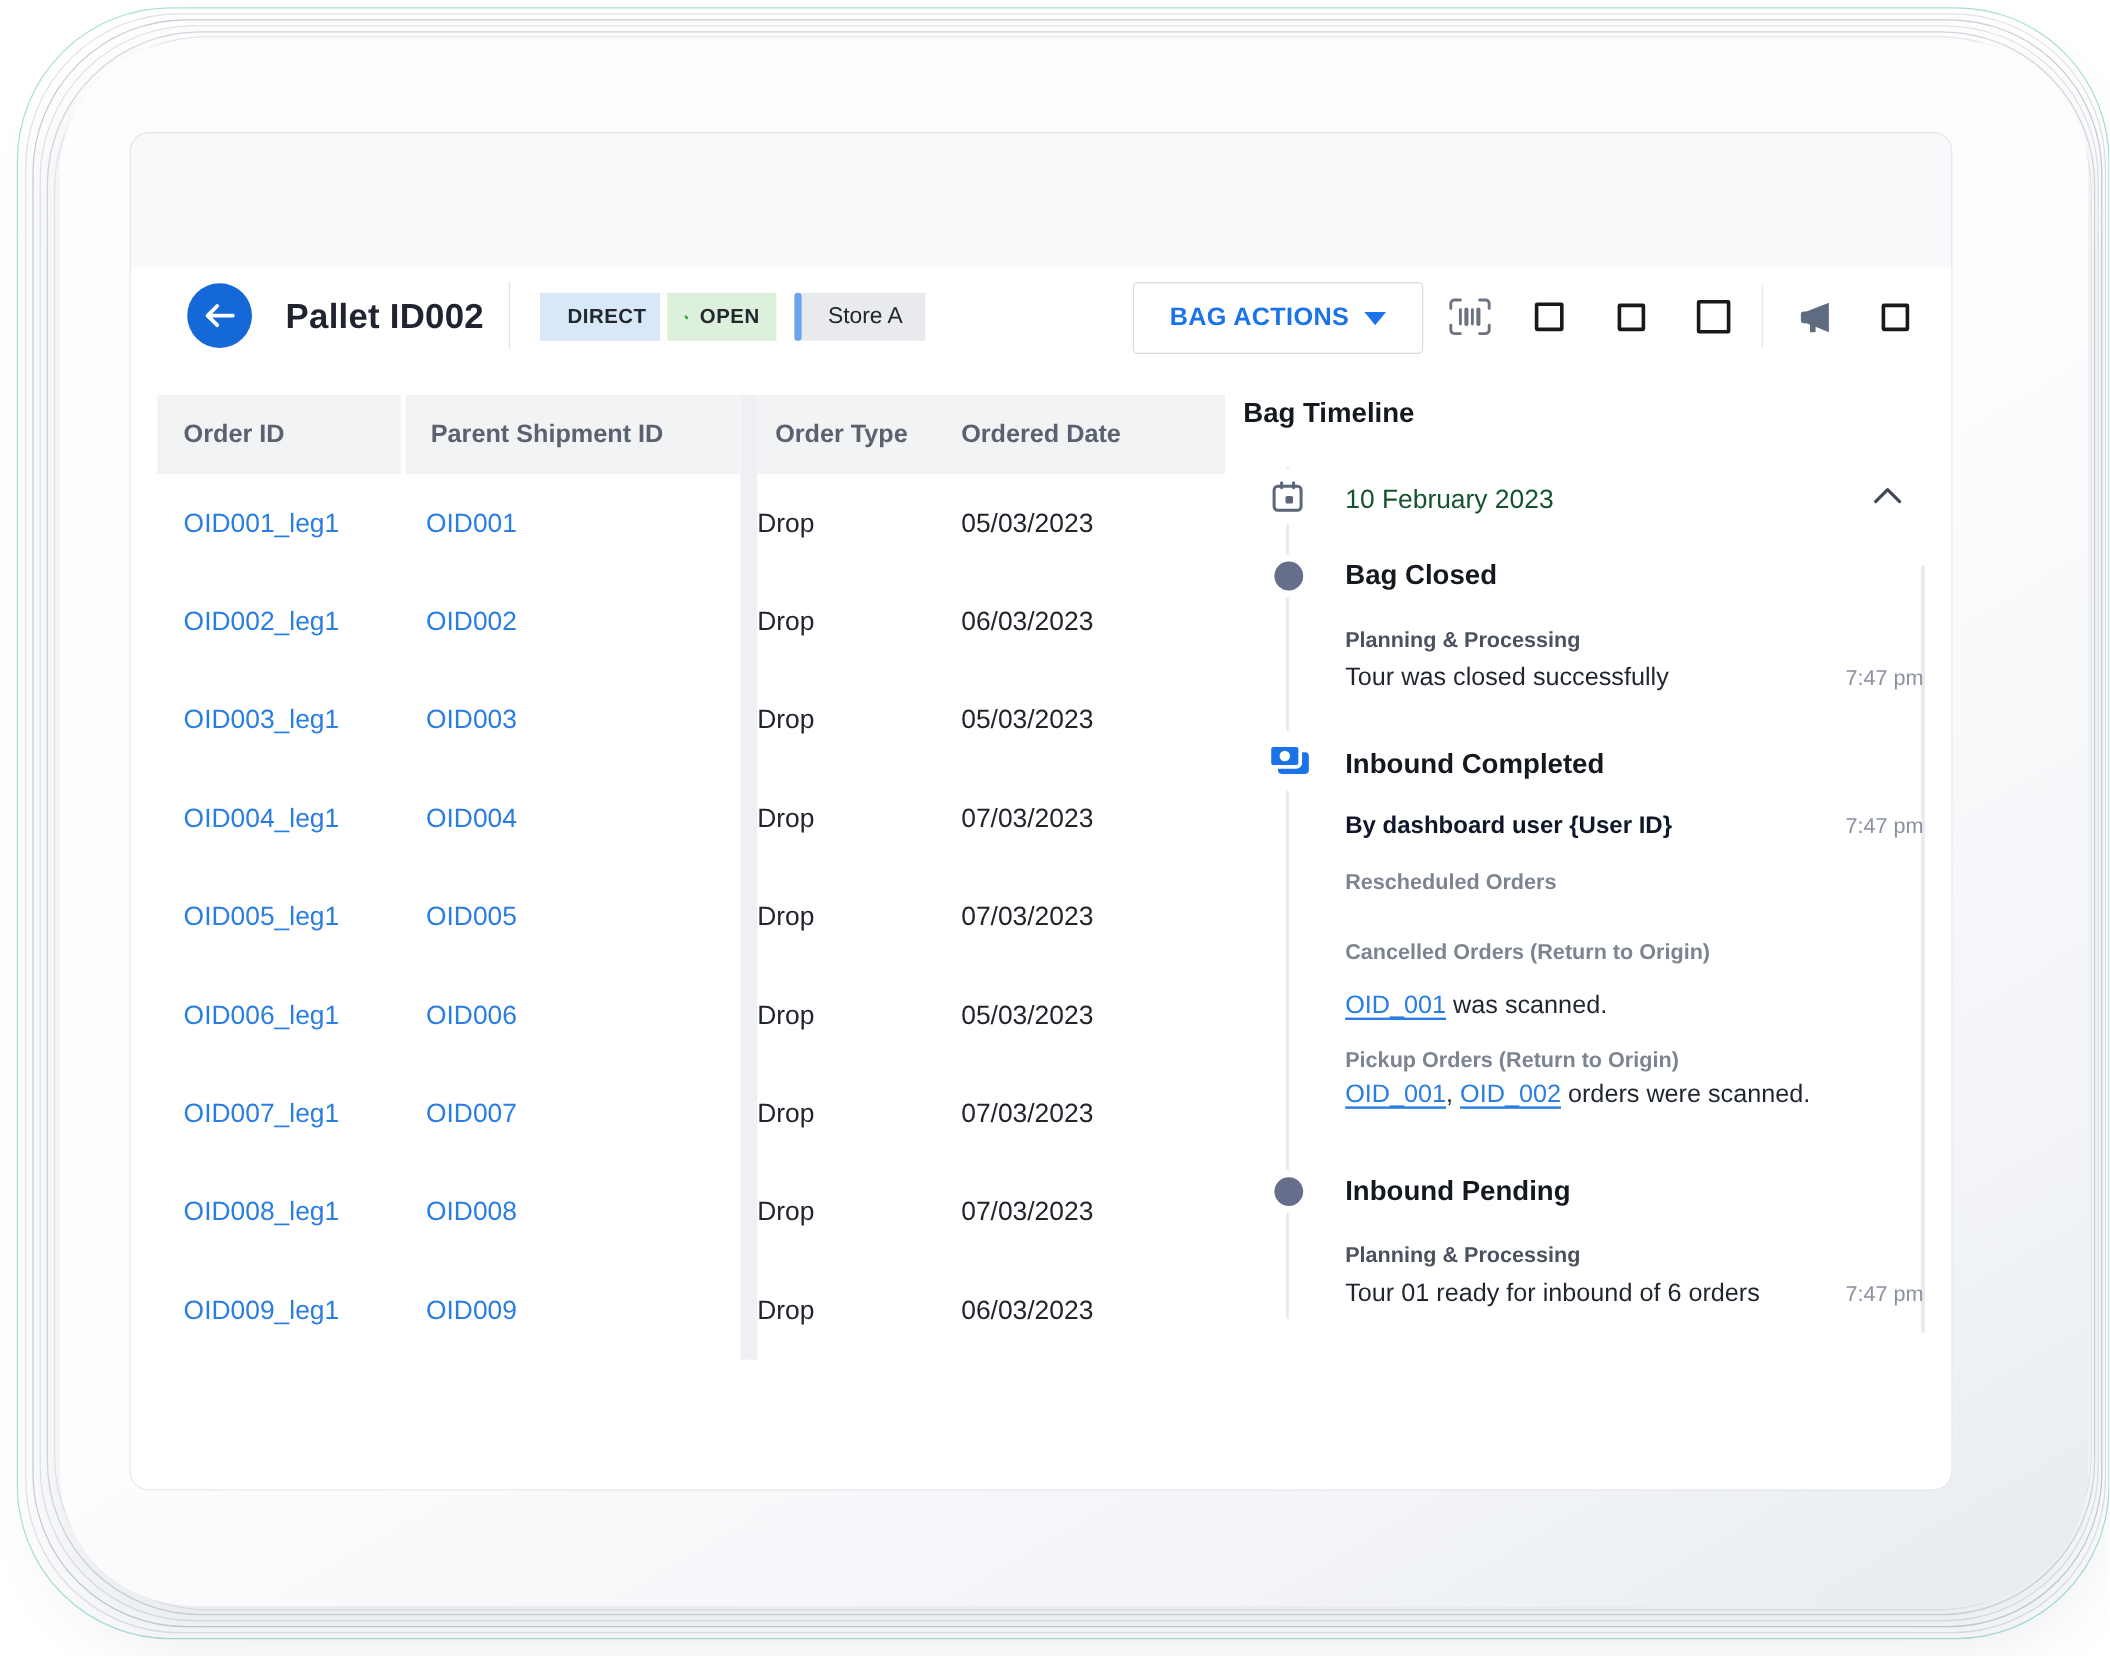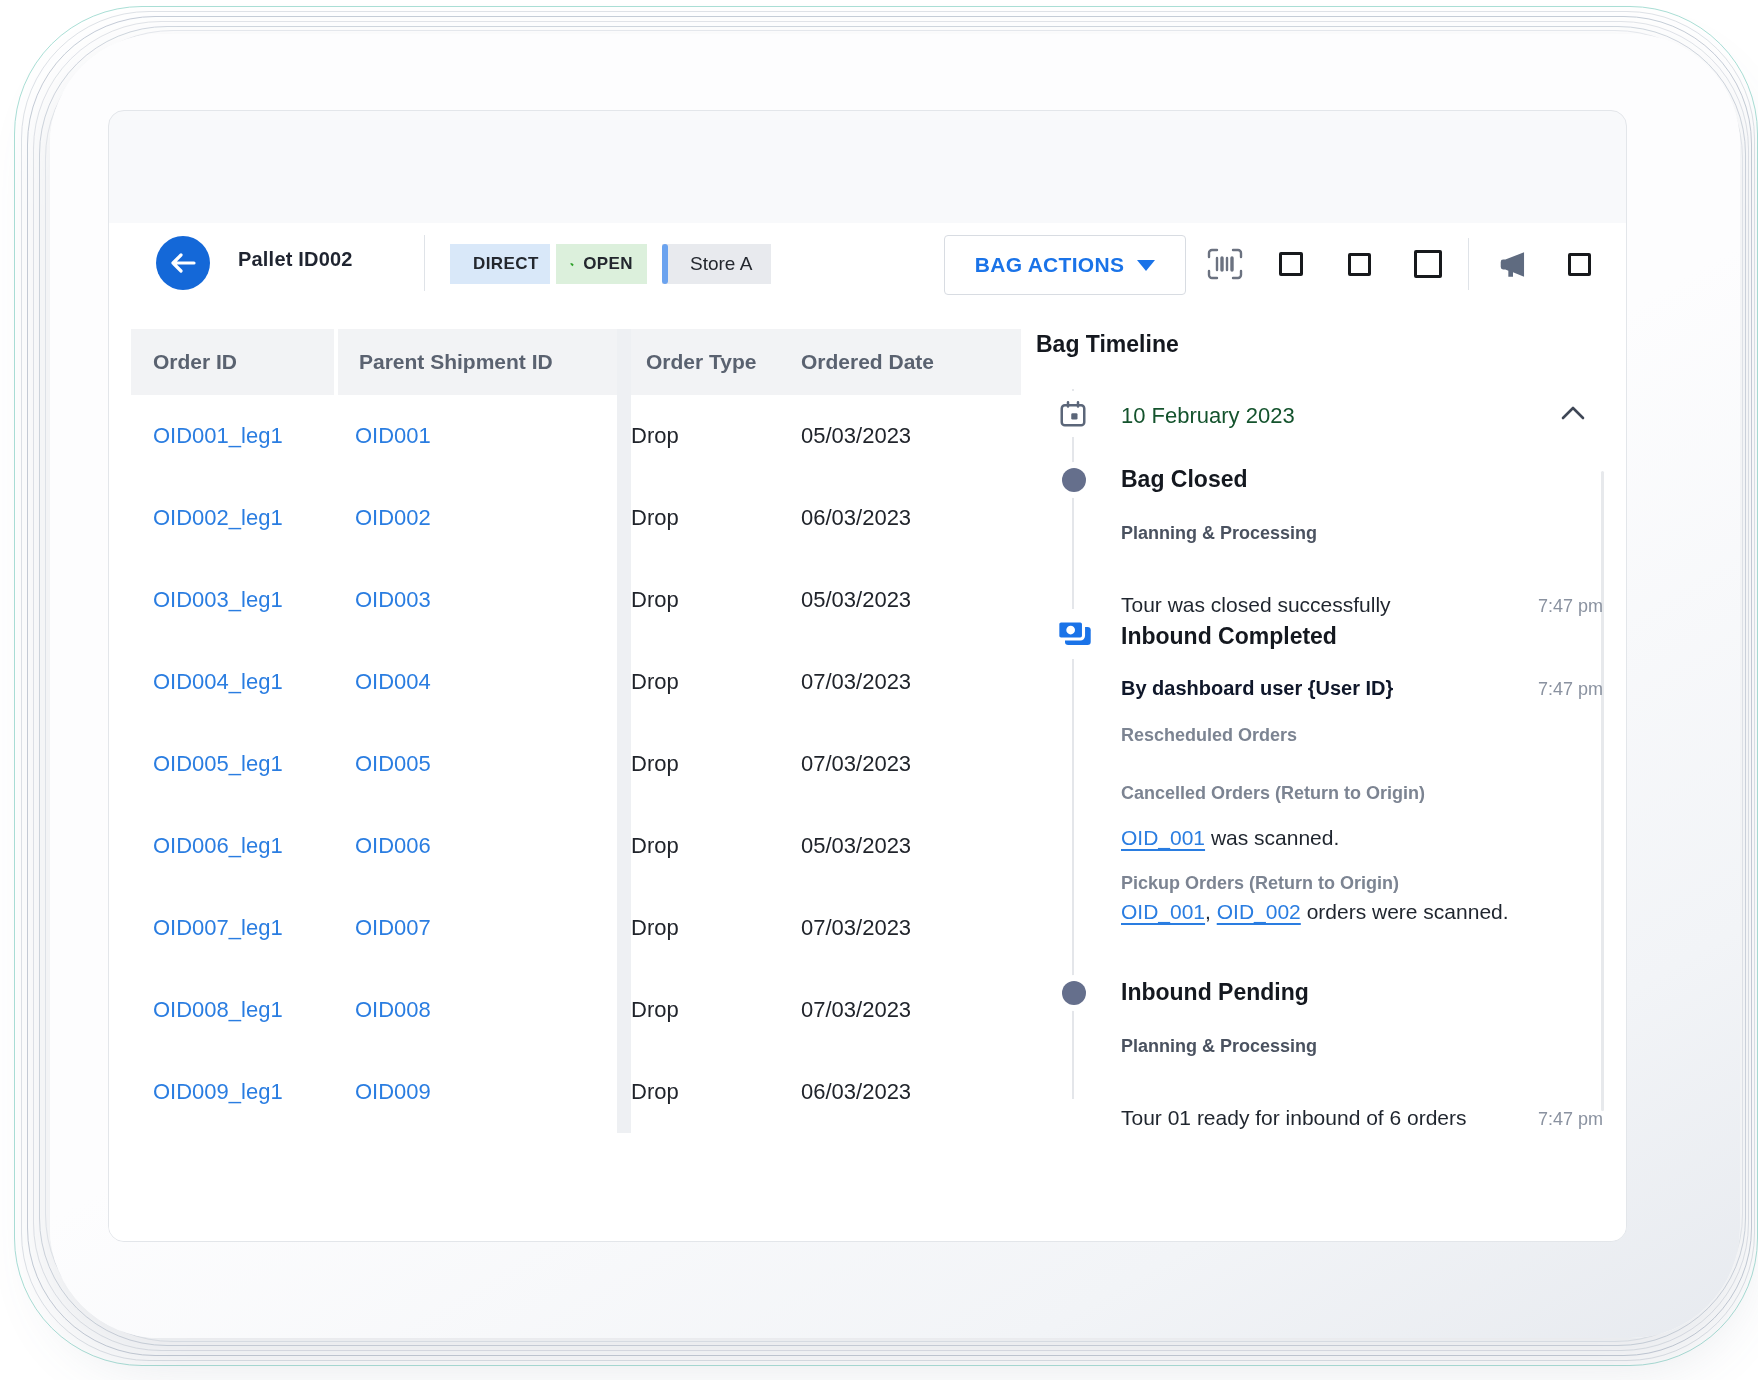--- a/index.html
+++ b/index.html
@@ -17,21 +17,21 @@
       background:linear-gradient(150deg,#fdfdfe 52%,#f2f4f7 82%,#e7eaef 100%);
       box-shadow:0 26px 60px rgba(96,106,128,.16);}
   
   .card{position:absolute;left:108px;top:110px;width:1517px;height:1130px;background:#f8f9fb;
         border:1px solid #e3e6ea;border-radius:16px;}
   .card-white{position:absolute;left:0;top:112px;right:0;bottom:0;background:#fff;
         border-radius:0 0 15px 15px;}
   
   .back-btn{position:absolute;left:47px;top:125px;width:54px;height:54px;border-radius:50%;
         background:#1468d8;display:flex;align-items:center;justify-content:center;cursor:pointer;}
-  .page-title{position:absolute;left:129px;top:137px;font-size:20px;font-weight:700;color:#1f2430;letter-spacing:.2px;}
+  .page-title{position:absolute;left:129px;top:137px;font-size:29px;font-weight:700;color:#1f2430;letter-spacing:.2px;}
   .vdiv{position:absolute;width:1px;background:#dfe3e8;}
   .vdiv1{left:315px;top:124px;height:56px;}
   .vdiv2{left:1359px;top:127px;height:52px;}
   .badge{position:absolute;top:133px;height:40px;display:flex;align-items:center;gap:9px;
         padding:0 14px;box-sizing:border-box;font-size:17px;font-weight:700;color:#23272e;letter-spacing:.4px;}
   .badge-direct{left:341px;width:100px;background:#d9e8f9;}
   .badge-open{left:447px;width:91px;background:#dcf0dc;}
   .badge-store{left:553px;width:109px;background:#e8eaee;font-weight:400;font-size:19px;letter-spacing:0;padding-left:0;}
   .store-bar{width:6px;height:40px;border-radius:3px;background:#6ba3ef;margin-right:13px;flex:none;}
   .bag-actions{position:absolute;left:835px;top:124px;width:240px;height:58px;background:#fff;
@@ -64,21 +64,21 @@
   .tl-title{font-size:23px;font-weight:700;color:#14181f;}
   .rail{position:absolute;left:36px;top:58px;width:2px;height:710px;background:#e4e6ea;}
   .scrollbar{position:absolute;left:565px;top:140px;width:3px;height:640px;background:#e7e9ec;border-radius:2px;cursor:pointer;}
   .tl-abs{position:absolute;}
   .icon-box{background:#fff;box-shadow:0 0 0 6px #fff;display:flex;align-items:center;justify-content:center;}
   .t-dot{width:24px;height:24px;border-radius:50%;background:#656f8c;box-shadow:0 0 0 6px #fff;}
   .tl-date{font-size:22px;color:#14532d;line-height:30px;}
   .entry-title{font-size:23px;font-weight:700;color:#14181f;line-height:30px;}
   .entry-sub{font-size:18px;font-weight:700;color:#4a5260;}
   .msg-row{display:flex;justify-content:space-between;align-items:baseline;width:482px;}
-  .msg{font-size:21px;color:#1f252e;margin-top:40px;}
+  .msg{font-size:21px;color:#1f252e;}
   .byline{font-size:20px;font-weight:700;color:#0f172a;}
   .time{font-size:18px;color:#8a92a0;white-space:nowrap;}
   .grp-label{font-size:18px;font-weight:700;color:#7c8492;}
   .grp-line{font-size:21px;color:#1f252e;}
   .tl-link{color:#2a7de1;text-decoration:underline;text-underline-offset:4px;cursor:pointer;}
 </style>
 </head>
 <body>
 
 <div class="stage">

